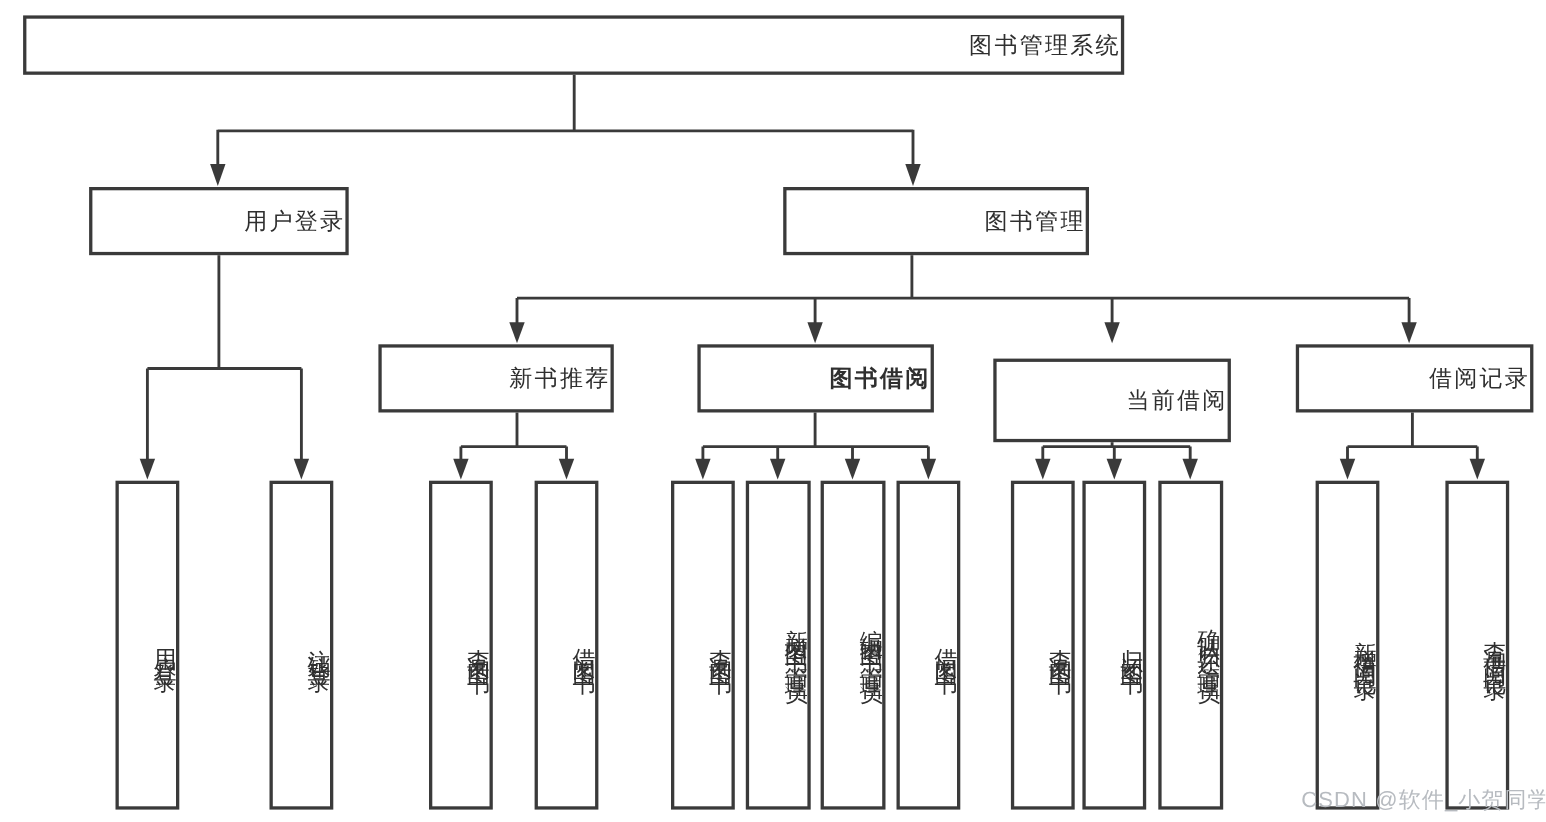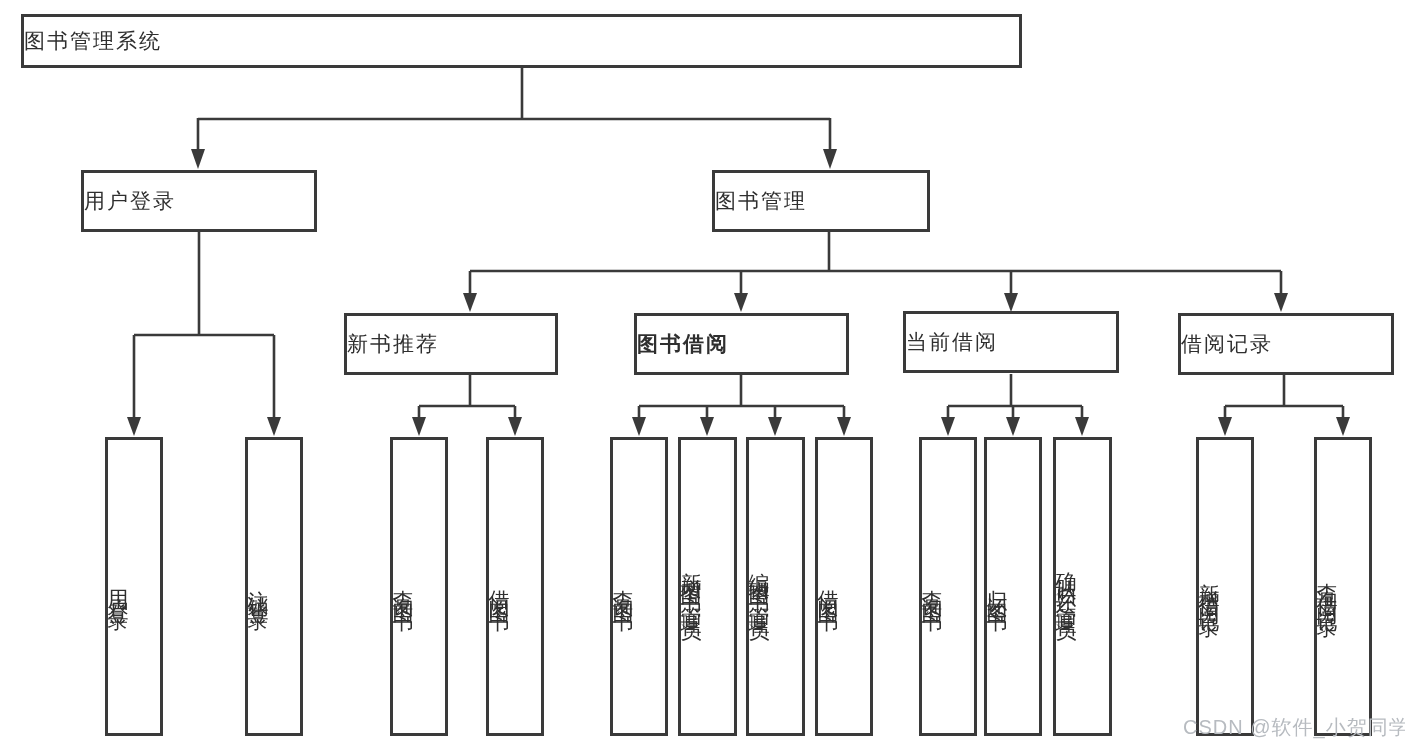--- a/index.html
+++ b/index.html
@@ -16,21 +16,21 @@
     overflow:hidden;
   }
   .wires{position:absolute;left:0;top:0;width:1405px;height:747px;}
   .wires path{stroke:var(--line);stroke-width:2.6px;fill:none;}
   .wires polygon{fill:var(--line);stroke:none;}
   .box{
     position:absolute;
     border:3px solid var(--line);
     background:#ffffff;
     box-sizing:border-box;
-    display:flex;align-items:center;justify-content:flex-start;
+    display:flex;align-items:center;justify-content:flex-end;
     color:var(--text);
   }
   .box.h span{
     font-size:21px;
     letter-spacing:2px;
     white-space:nowrap;
   }
   .box.v span{
     writing-mode:vertical-rl;
     text-orientation:mixed;
@@ -90,31 +90,31 @@
     <polygon points="1336,417 1350,417 1343,436"></polygon>
   </svg>
 
   <div class="box h" style="left:21px;top:14px;width:1001px;height:54px;">
     <span>图书管理系统</span>
   </div>
 
   <div class="box h" style="left:81px;top:170px;width:236px;height:62px;">
     <span>用户登录</span>
   </div>
-  <div class="box h" style="left:712px;top:170px;width:218px;height:62px;">
+  <div class="box h" style="left:712px;top:170px;width:278px;height:62px;">
     <span>图书管理</span>
   </div>
 
   <div class="box h" style="left:344px;top:313px;width:214px;height:62px;">
     <span>新书推荐</span>
   </div>
   <div class="box h" style="left:634px;top:313px;width:215px;height:62px;font-weight:bold;">
     <span>图书借阅</span>
   </div>
-  <div class="box h" style="left:903px;top:311px;width:216px;height:62px;">
+  <div class="box h" style="left:903px;top:326px;width:216px;height:76px;">
     <span>当前借阅</span>
   </div>
   <div class="box h" style="left:1178px;top:313px;width:216px;height:62px;">
     <span>借阅记录</span>
   </div>
 
   <div class="box v" style="left:105px;top:437px;width:58px;height:299px;">
     <span>用户登录</span>
   </div>
   <div class="box v" style="left:245px;top:437px;width:58px;height:299px;">

